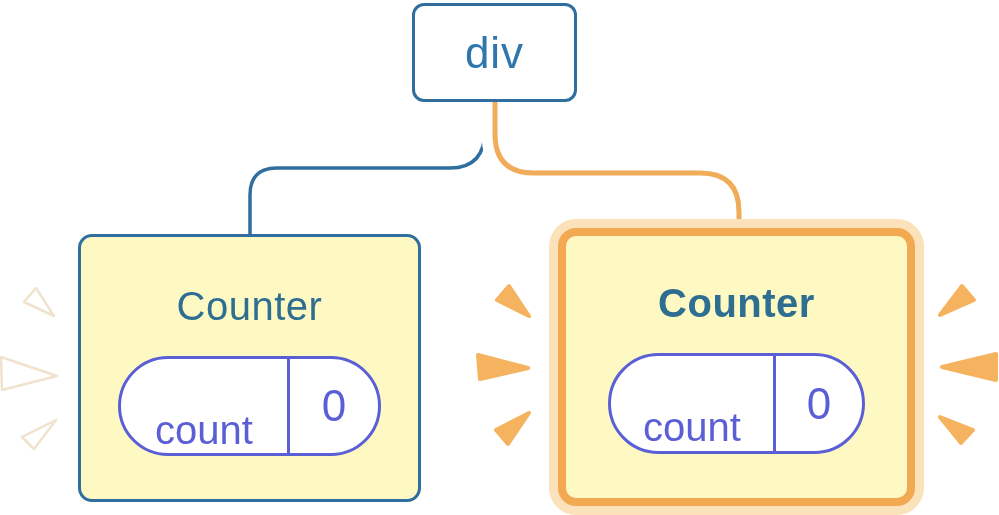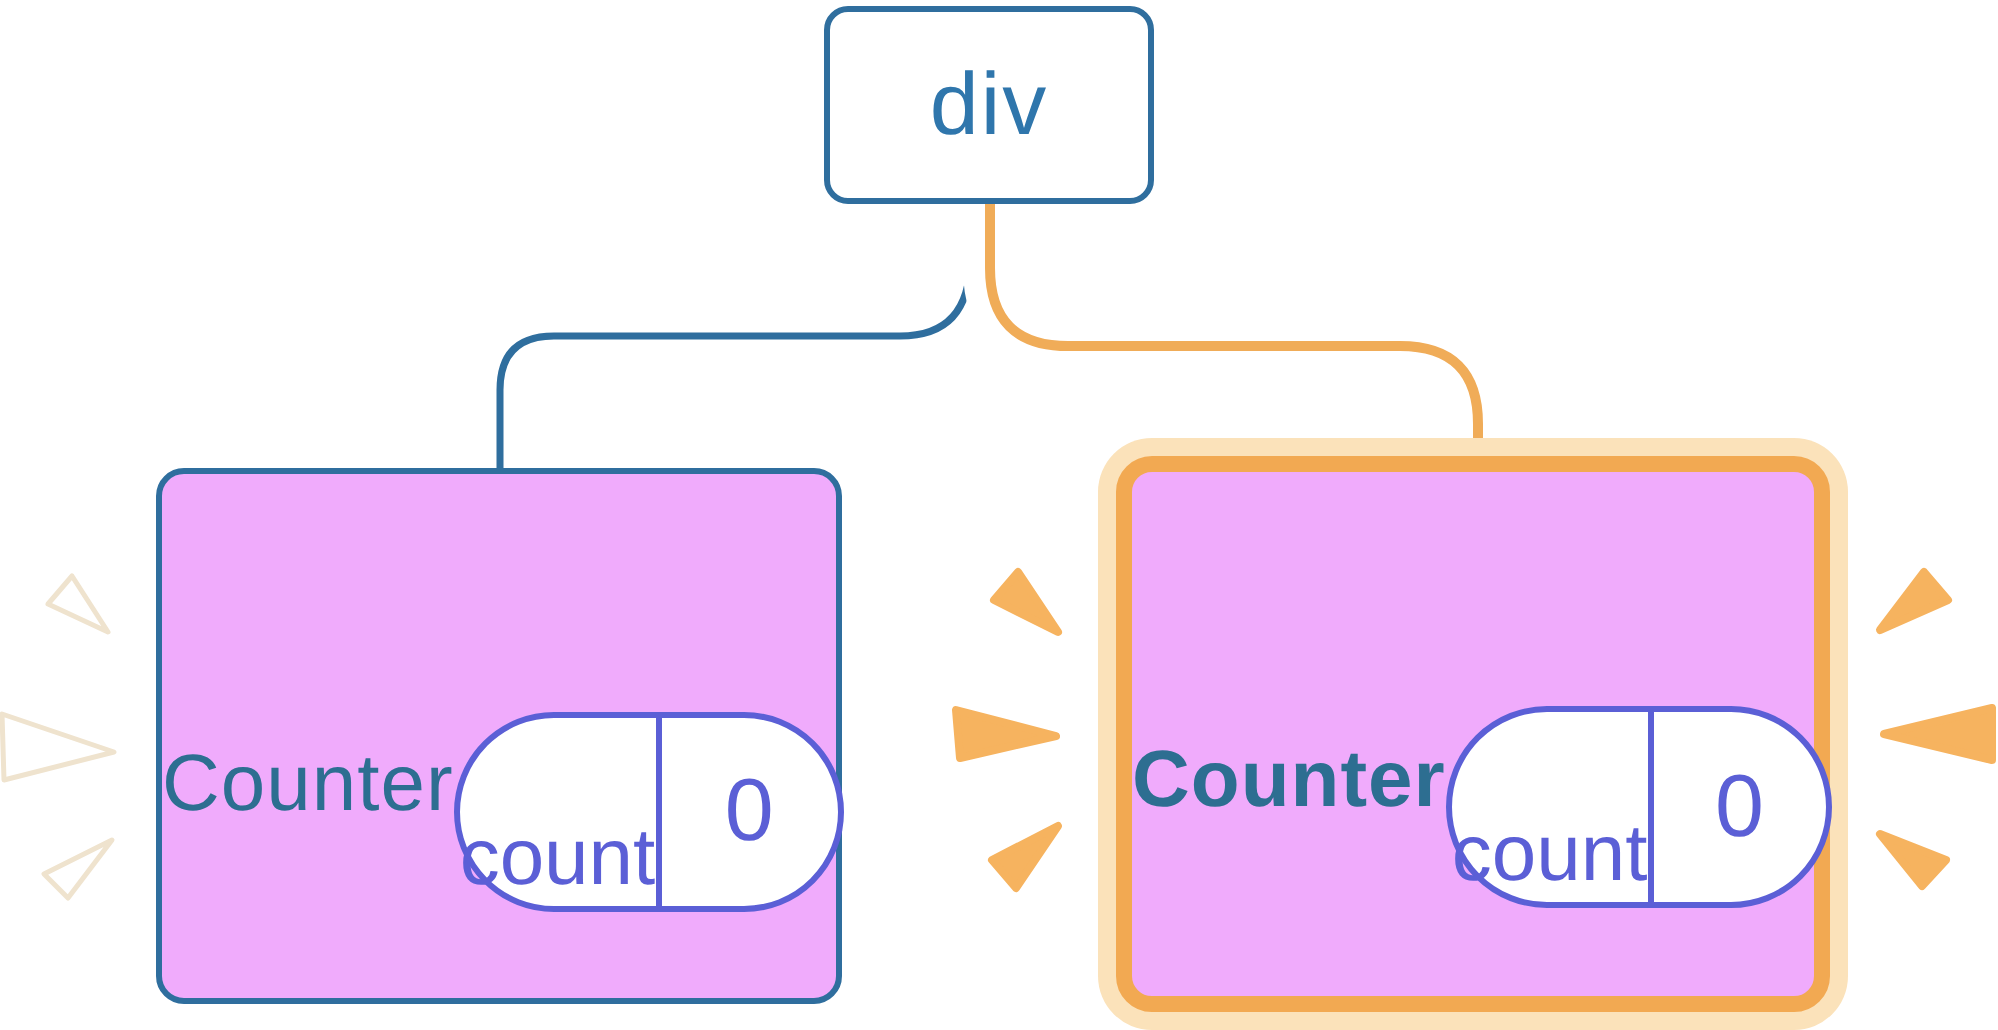--- a/index.html
+++ b/index.html
@@ -13,22 +13,22 @@
 
   .node{
     position:absolute;background:#ffffff;border:3.5px solid #2F6E9E;
     border-radius:12px;display:flex;align-items:center;justify-content:center;
     box-sizing:border-box;
   }
   #root-node{left:412px;top:3px;width:165px;height:99px;}
   #root-node .node-label{font-size:44px;color:#2F76AC;letter-spacing:1px;}
 
   .counter-card{
-    position:absolute;background:#f0abfc;box-sizing:border-box;
-    display:flex;flex-direction:row;align-items:center;
+    position:absolute;background:#fef9c3;box-sizing:border-box;
+    display:flex;flex-direction:column;align-items:center;
   }
   #counter-left{
     left:78px;top:234px;width:343px;height:268px;
     border:3px solid #2F6E9E;border-radius:14px;padding-top:47px;
   }
   #counter-right{
     left:558px;top:228px;width:357px;height:278px;
     border:8px solid #F2A952;border-radius:18px;
     box-shadow:0 0 0 9px #FBE2BA;padding-top:45px;
   }

